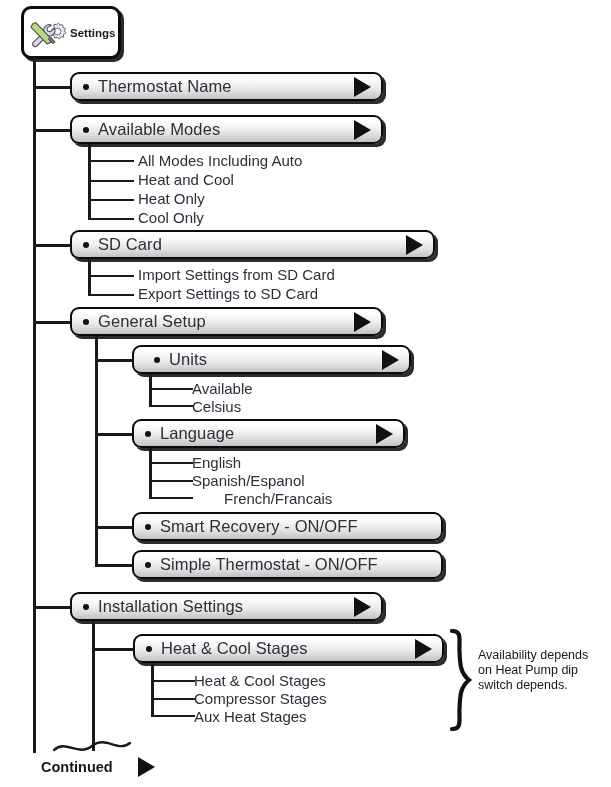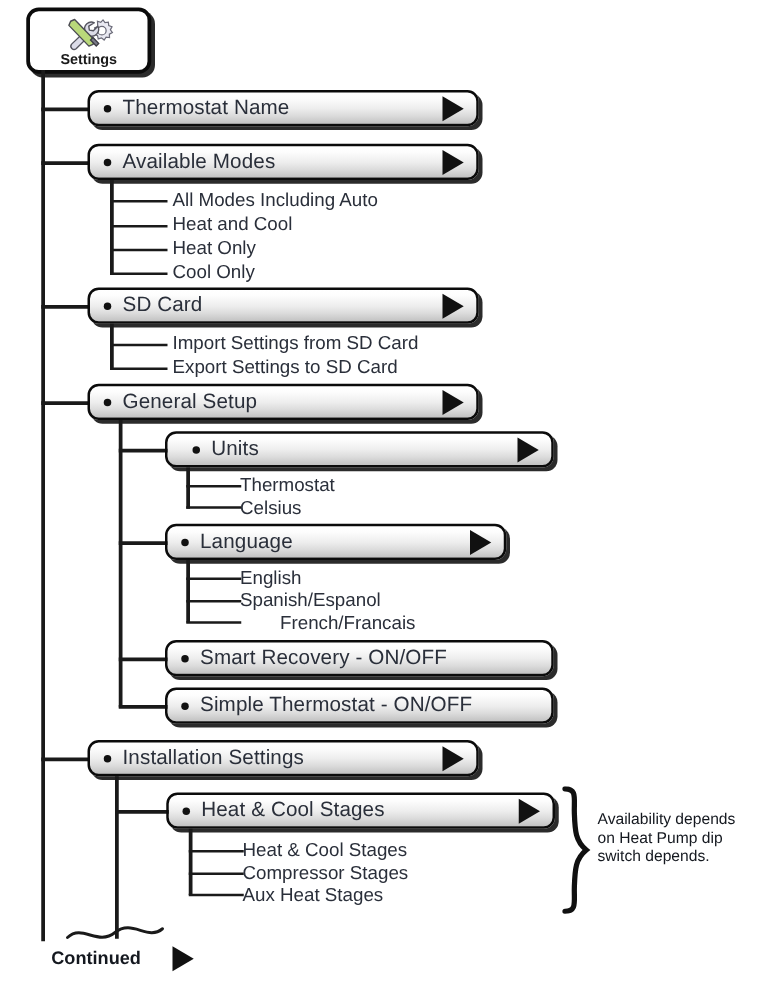--- a/index.html
+++ b/index.html
@@ -45,21 +45,21 @@
     border-top:10px solid transparent;
     border-bottom:10px solid transparent;
   }
 
   
   .rootbox{
     position:absolute;left:21px;top:6px;width:100px;height:53px;
     box-sizing:border-box;
     border:3px solid #0b0b0b;border-radius:10px;background:#ffffff;
     box-shadow:3px 3px 0 0 #2b2b2b;
-    display:flex;flex-direction:column;align-items:center;justify-content:flex-start;
+    display:flex;flex-direction:row;align-items:center;justify-content:flex-start;
     padding-top:2px;
   }
   .rootbox .rb-label{
     font-size:11.5px;font-weight:bold;color:#1a1a1a;line-height:12px;
     margin-top:-1px;
   }
   .tools-icon{width:46px;height:32px;display:block;}
 
   
   .leaf{
@@ -140,21 +140,21 @@
   <div class="vline thin" style="left:88px;top:144px;width:3px;height:76px;"></div>
   <div class="hline thin" style="left:88px;top:160px;width:46px;"></div>
   <div class="hline thin" style="left:88px;top:180px;width:46px;"></div>
   <div class="hline thin" style="left:88px;top:199px;width:46px;"></div>
   <div class="hline thin" style="left:88px;top:218px;width:46px;"></div>
   <div class="leaf" style="left:138px;top:152px;">All Modes Including Auto</div>
   <div class="leaf" style="left:138px;top:171px;">Heat and Cool</div>
   <div class="leaf" style="left:138px;top:190px;">Heat Only</div>
   <div class="leaf" style="left:138px;top:209px;">Cool Only</div>
 
-  <div class="node" style="left:70px;top:230px;width:313px;height:29px;">
+  <div class="node" style="left:70px;top:230px;width:365px;height:29px;">
     <span class="dot"></span>
     <span class="label">SD Card</span>
     <span class="arrow"></span>
   </div>
   <div class="vline thin" style="left:88px;top:259px;width:3px;height:37px;"></div>
   <div class="hline thin" style="left:88px;top:275px;width:46px;"></div>
   <div class="hline thin" style="left:88px;top:294px;width:46px;"></div>
   <div class="leaf" style="left:138px;top:266px;">Import Settings from SD Card</div>
   <div class="leaf" style="left:138px;top:285px;">Export Settings to SD Card</div>
 
@@ -163,29 +163,29 @@
     <span class="label">General Setup</span>
     <span class="arrow"></span>
   </div>
 
   <div class="vline" style="left:95px;top:336px;height:230px;"></div>
   <div class="hline" style="left:95px;top:359px;width:40px;"></div>
   <div class="hline" style="left:95px;top:433px;width:40px;"></div>
   <div class="hline" style="left:95px;top:526px;width:40px;"></div>
   <div class="hline" style="left:95px;top:564px;width:40px;"></div>
 
-  <div class="node" style="left:132px;top:345px;width:311px;height:29px;padding-left:20px;">
+  <div class="node" style="left:132px;top:345px;width:279px;height:29px;padding-left:20px;">
     <span class="dot"></span>
     <span class="label">Units</span>
     <span class="arrow"></span>
   </div>
   <div class="vline thin" style="left:149px;top:374px;width:3px;height:33px;"></div>
   <div class="hline thin" style="left:149px;top:388px;width:44px;"></div>
   <div class="hline thin" style="left:149px;top:405px;width:44px;"></div>
-  <div class="leaf" style="left:192px;top:380px;">Thermostat</div>
+  <div class="leaf" style="left:192px;top:380px;">Available</div>
   <div class="leaf" style="left:192px;top:398px;">Celsius</div>
 
   <div class="node" style="left:132px;top:419px;width:273px;height:29px;">
     <span class="dot"></span>
     <span class="label">Language</span>
     <span class="arrow"></span>
   </div>
   <div class="vline thin" style="left:149px;top:448px;width:3px;height:50px;"></div>
   <div class="hline thin" style="left:149px;top:462px;width:44px;"></div>
   <div class="hline thin" style="left:149px;top:480px;width:44px;"></div>

